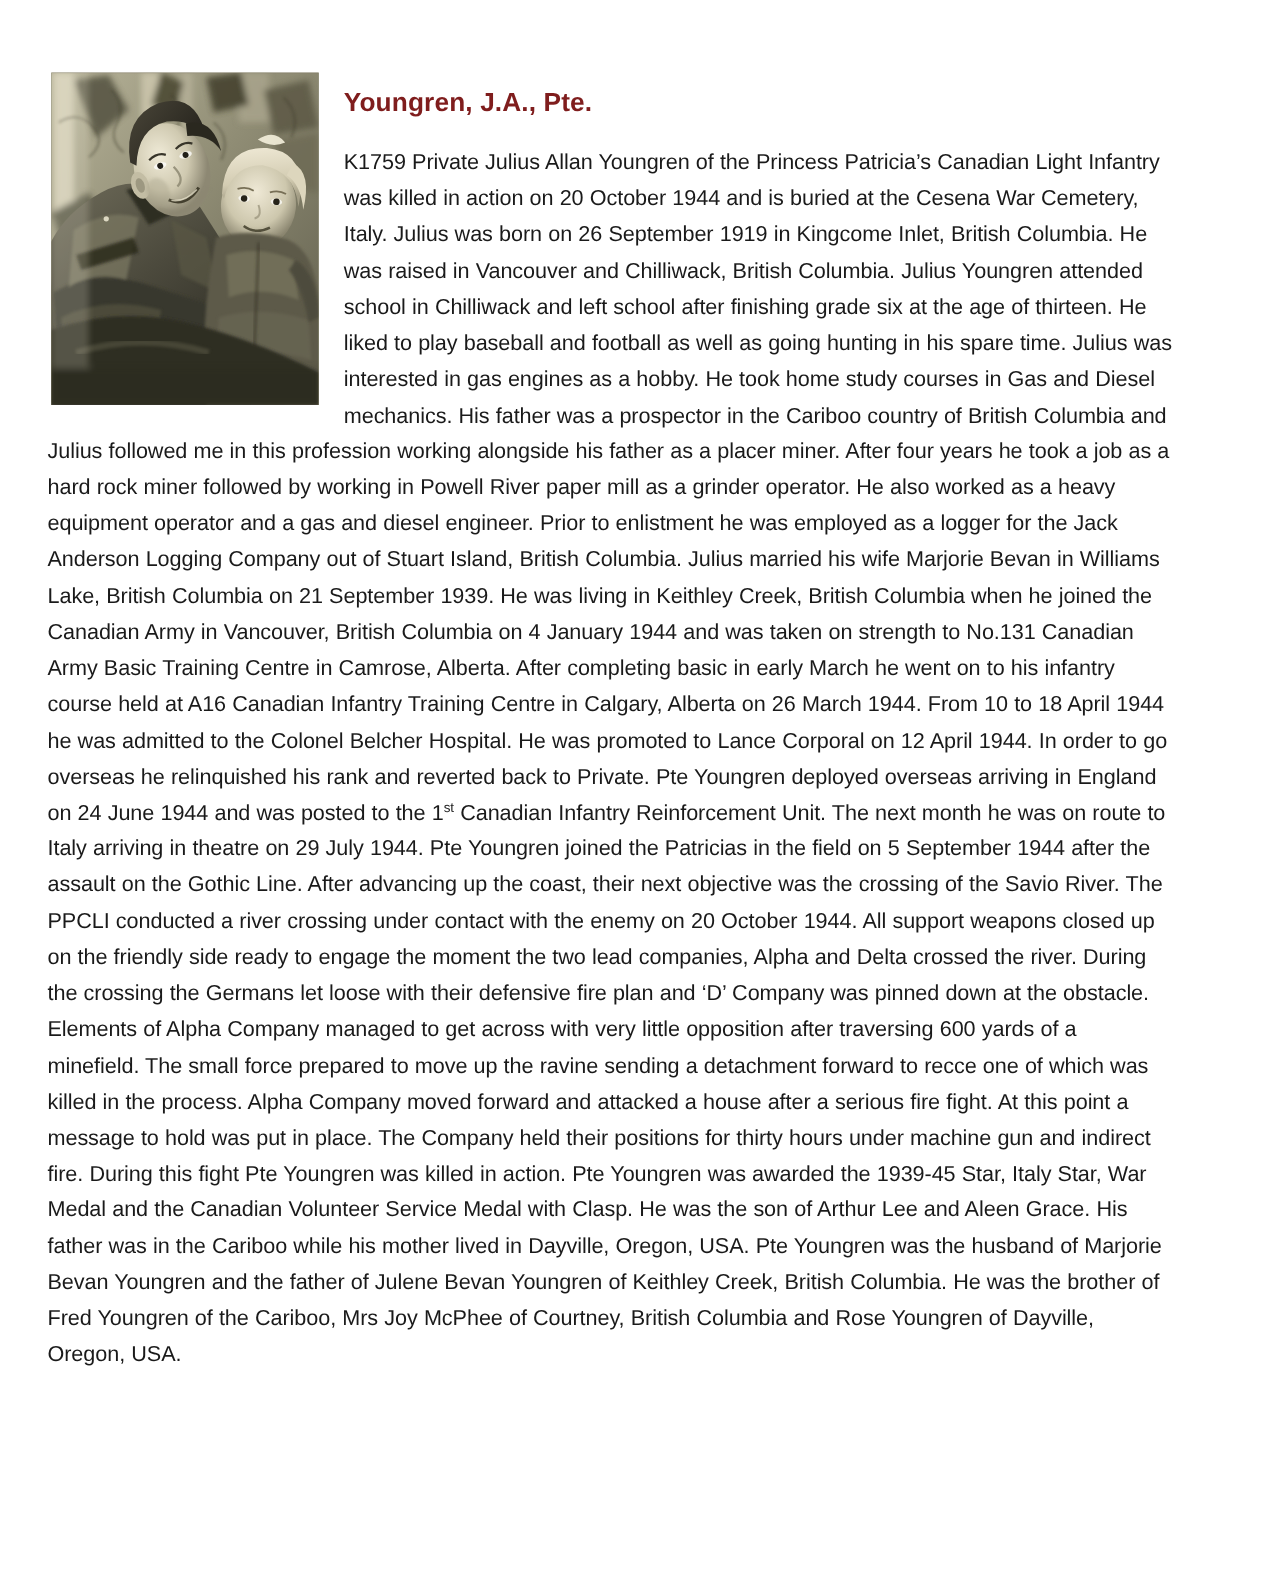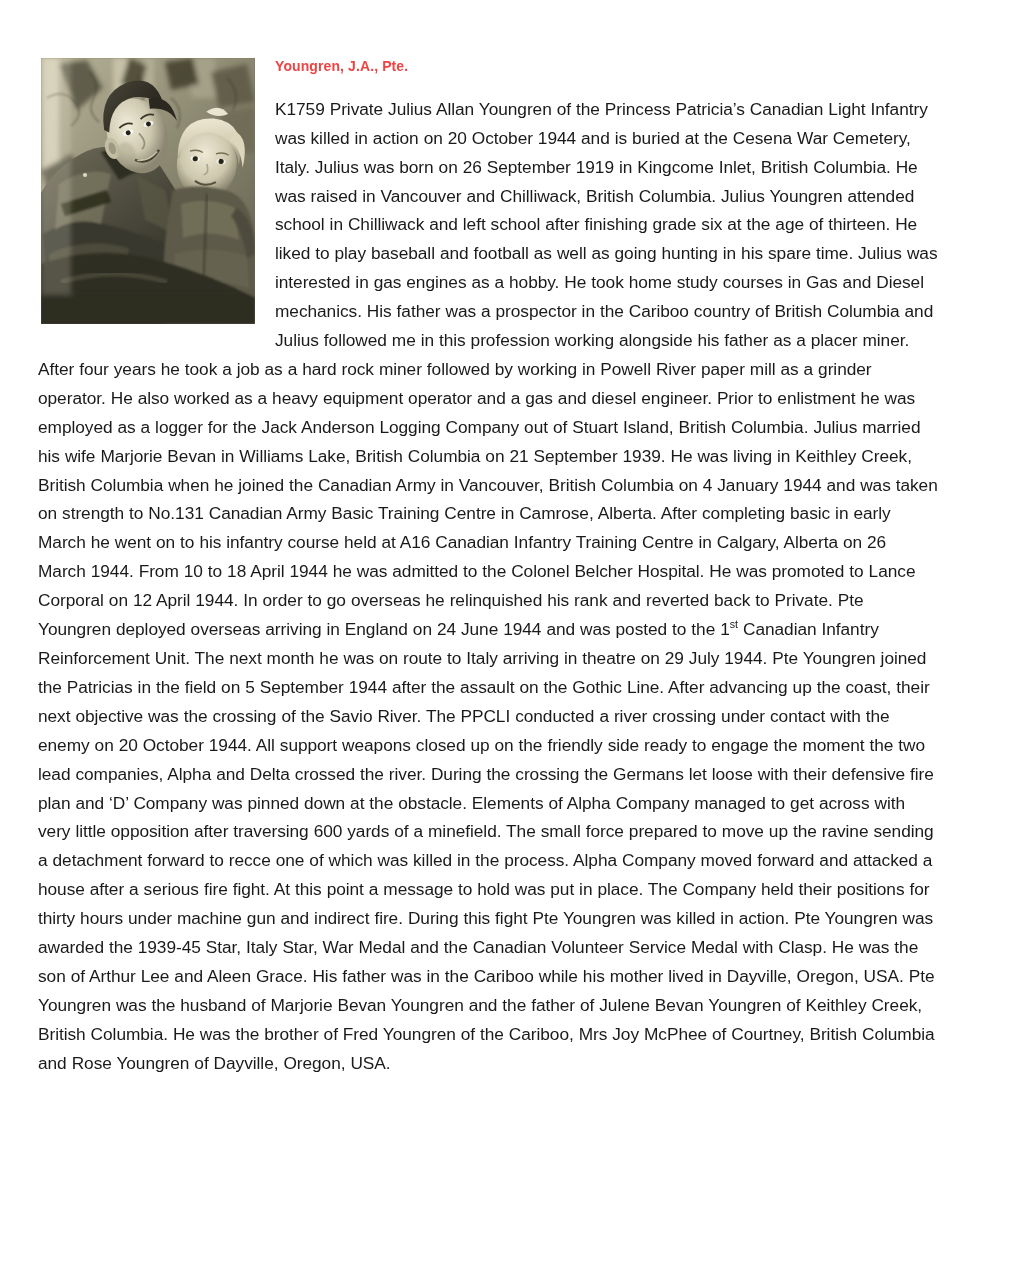--- a/index.html
+++ b/index.html
@@ -42,25 +42,25 @@
   }
 
   .photo-svg {
     display: block;
     width: 214px;
     height: 266px;
   }
 
   
   .doc-title {
-    font-size: 14px;
+    font-size: 21px;
     font-weight: bold;
     letter-spacing: 0.1px;
-    color: #ef4444;
-    margin: 0 0 20px 0;
+    color: #7f1d1d;
+    margin: 12px 0 20px 0;
     line-height: 1.2;
     white-space: nowrap;
   }
 
   
   .body-text {
     font-size: 17.3px;
     line-height: 28.9px;
     color: #1a1a1a;
     text-align: left;

